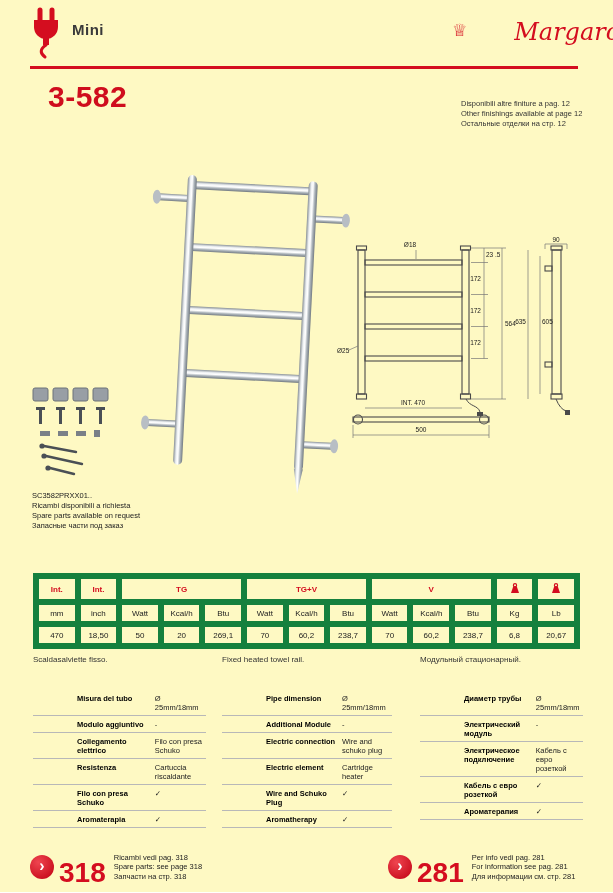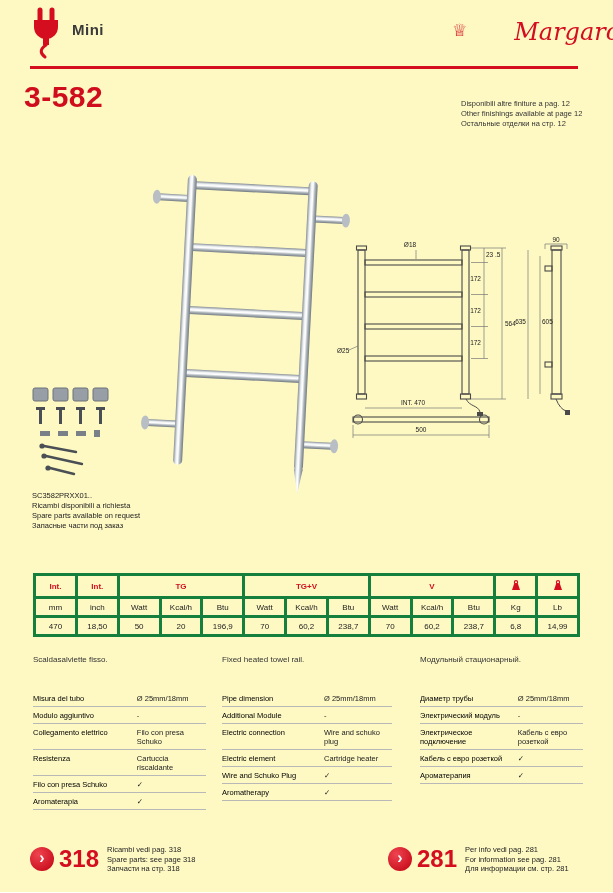--- a/index.html
+++ b/index.html
@@ -14,33 +14,33 @@
   .logo { display:flex; align-items:flex-start; }
   .crown { color:#d40d1f; font-size:17px; margin:2px 3px 0 0; line-height:1; }
   .brandname { font-family:"DejaVu Serif", serif; font-style:italic; font-weight:normal; font-size:24px; color:#d40d1f; line-height:1;margin-left:44px; }
   .brandyear { font-size:6px; color:#d40d1f; align-self:flex-end; margin:0 0 1px 2px; }
 
   .model { font-size:30px; font-weight:800; color:#cf0d1d; letter-spacing:.5px; }
   .note, .sparetext, .reflines { font-size:7.5px; line-height:10px; color:#333; }
   .sparetext { color:#222; }
 
   table.perf { border-collapse:collapse; table-layout:fixed; width:547px; font-size:8px; }
-  table.perf td { border:3px solid #15803d; text-align:center; padding:3.5px 0; color:#222; overflow:hidden; }
+  table.perf td { border:6px solid #15803d; text-align:center; padding:3.5px 0; color:#222; overflow:hidden; }
   table.perf tr.g td { color:#d40d1f; font-weight:bold; }
 
   .spec-head { font-size:8px; color:#333;text-align:center; }
   .srow { display:flex; border-bottom:1px solid #b8b8b8; padding:4px 0 3px; font-size:7.5px; line-height:9px; }
-  .slabel { width:60%; font-weight:normal; color:#000; padding-right:4px; }
+  .slabel { width:60%; font-weight:bold; color:#000; padding-right:4px;margin-left:44px; }
   .sval { width:40%; color:#222; }
 
   .pageref { display:flex; align-items:center; }
   .refcircle { width:24px; height:24px; border-radius:50%;
     background:radial-gradient(circle at 35% 30%, #ef4550, #c00011);
     color:#fff; font-size:16px; font-weight:bold; display:flex; align-items:center; justify-content:center; padding-bottom:2px; }
-  .refnum { font-size:24px; font-weight:800; color:#d40d1f; margin:0 8px 0 5px; }
+  .refnum { font-size:28px; font-weight:800; color:#d40d1f; margin:12px 8px 0 5px; }
   .reflines { line-height:9.5px; color:#222; }
 
   svg text { font-family:"Liberation Sans", sans-serif; font-size:6.5px; fill:#222; }
 </style>
 </head>
 <body>
 
 <div class="page">
 
   <svg class="abs" style="left:26px;top:6px" width="42" height="54" viewBox="0 0 42 54">
@@ -51,21 +51,21 @@
   </svg>
   <div class="abs category" style="left:72px;top:21px">Mini</div>
   <div class="abs rule" style="left:30px;top:66px;width:548px"></div>
 
   <div class="abs logo" style="left:452px;top:20px">
     <span class="crown">♕</span>
     <span class="brandname">Margaroli</span>
     <span class="brandyear">1949</span>
   </div>
 
-  <div class="abs model" style="left:24px;top:80px">3-582</div>
+  <div class="abs model" style="left:48px;top:80px">3-582</div>
 
   <div class="abs note" style="left:461px;top:99px;width:130px">
     <div>Disponibili altre finiture a pag. 12</div>
     <div>Other finishings available at page 12</div>
     <div>Остальные отделки на стр. 12</div>
   </div>
 
   <svg class="abs" style="left:128px;top:166px" width="240" height="335" viewBox="0 0 240 335">
     <defs>
       <linearGradient id="cv" x1="0" x2="1" y1="0" y2="0">
@@ -250,29 +250,29 @@
       <td>Kcal/h</td>
       <td>Btu</td>
       <td>Kg</td>
       <td>Lb</td>
     </tr>
     <tr class="v">
       <td>470</td>
       <td>18,50</td>
       <td>50</td>
       <td>20</td>
-      <td>196,9</td>
+      <td>269,1</td>
       <td>70</td>
       <td>60,2</td>
       <td>238,7</td>
       <td>70</td>
       <td>60,2</td>
       <td>238,7</td>
       <td>6,8</td>
-      <td>14,99</td>
+      <td>20,67</td>
     </tr>
   </tbody>
     </table>
 
   <div class="abs spec-head" style="left:33px;top:655px">Scaldasalviette fisso.</div>
   <div class="abs spec-head" style="left:222px;top:655px">Fixed heated towel rail.</div>
   <div class="abs spec-head" style="left:420px;top:655px">Модульный стационарный.</div>
 
   <div class="abs" style="left:33px;top:690px;width:173px">
     <div class="srow">

